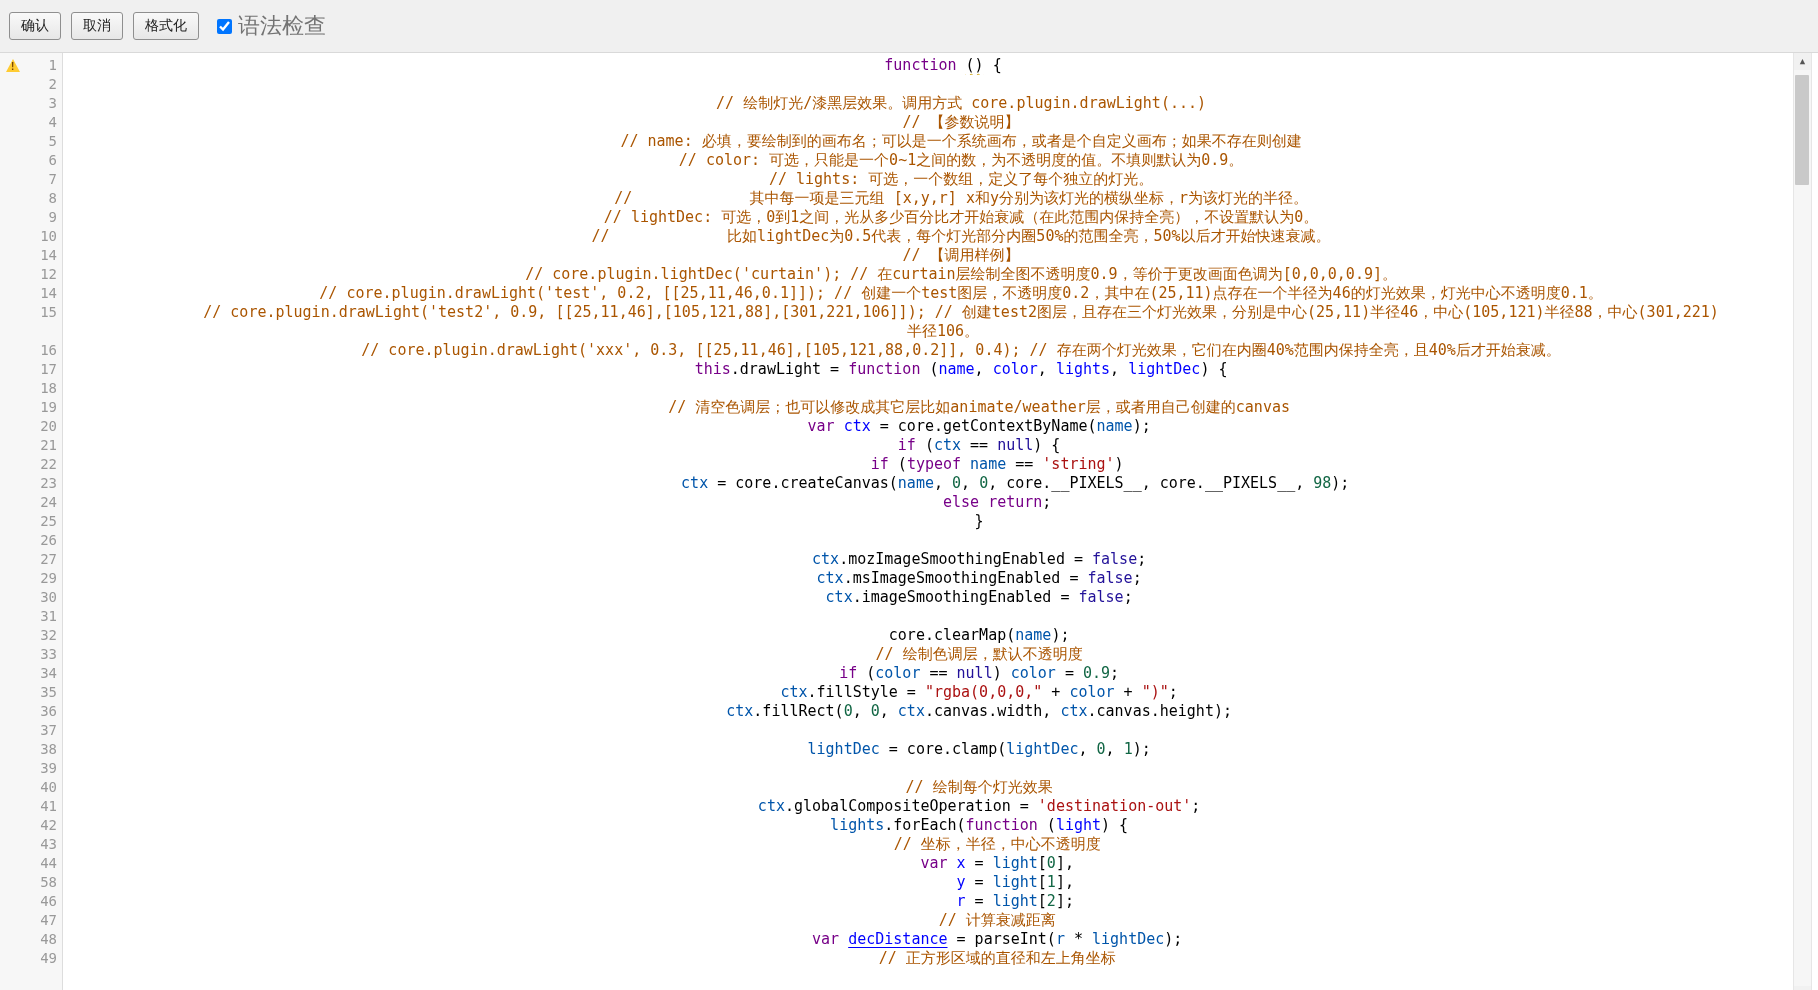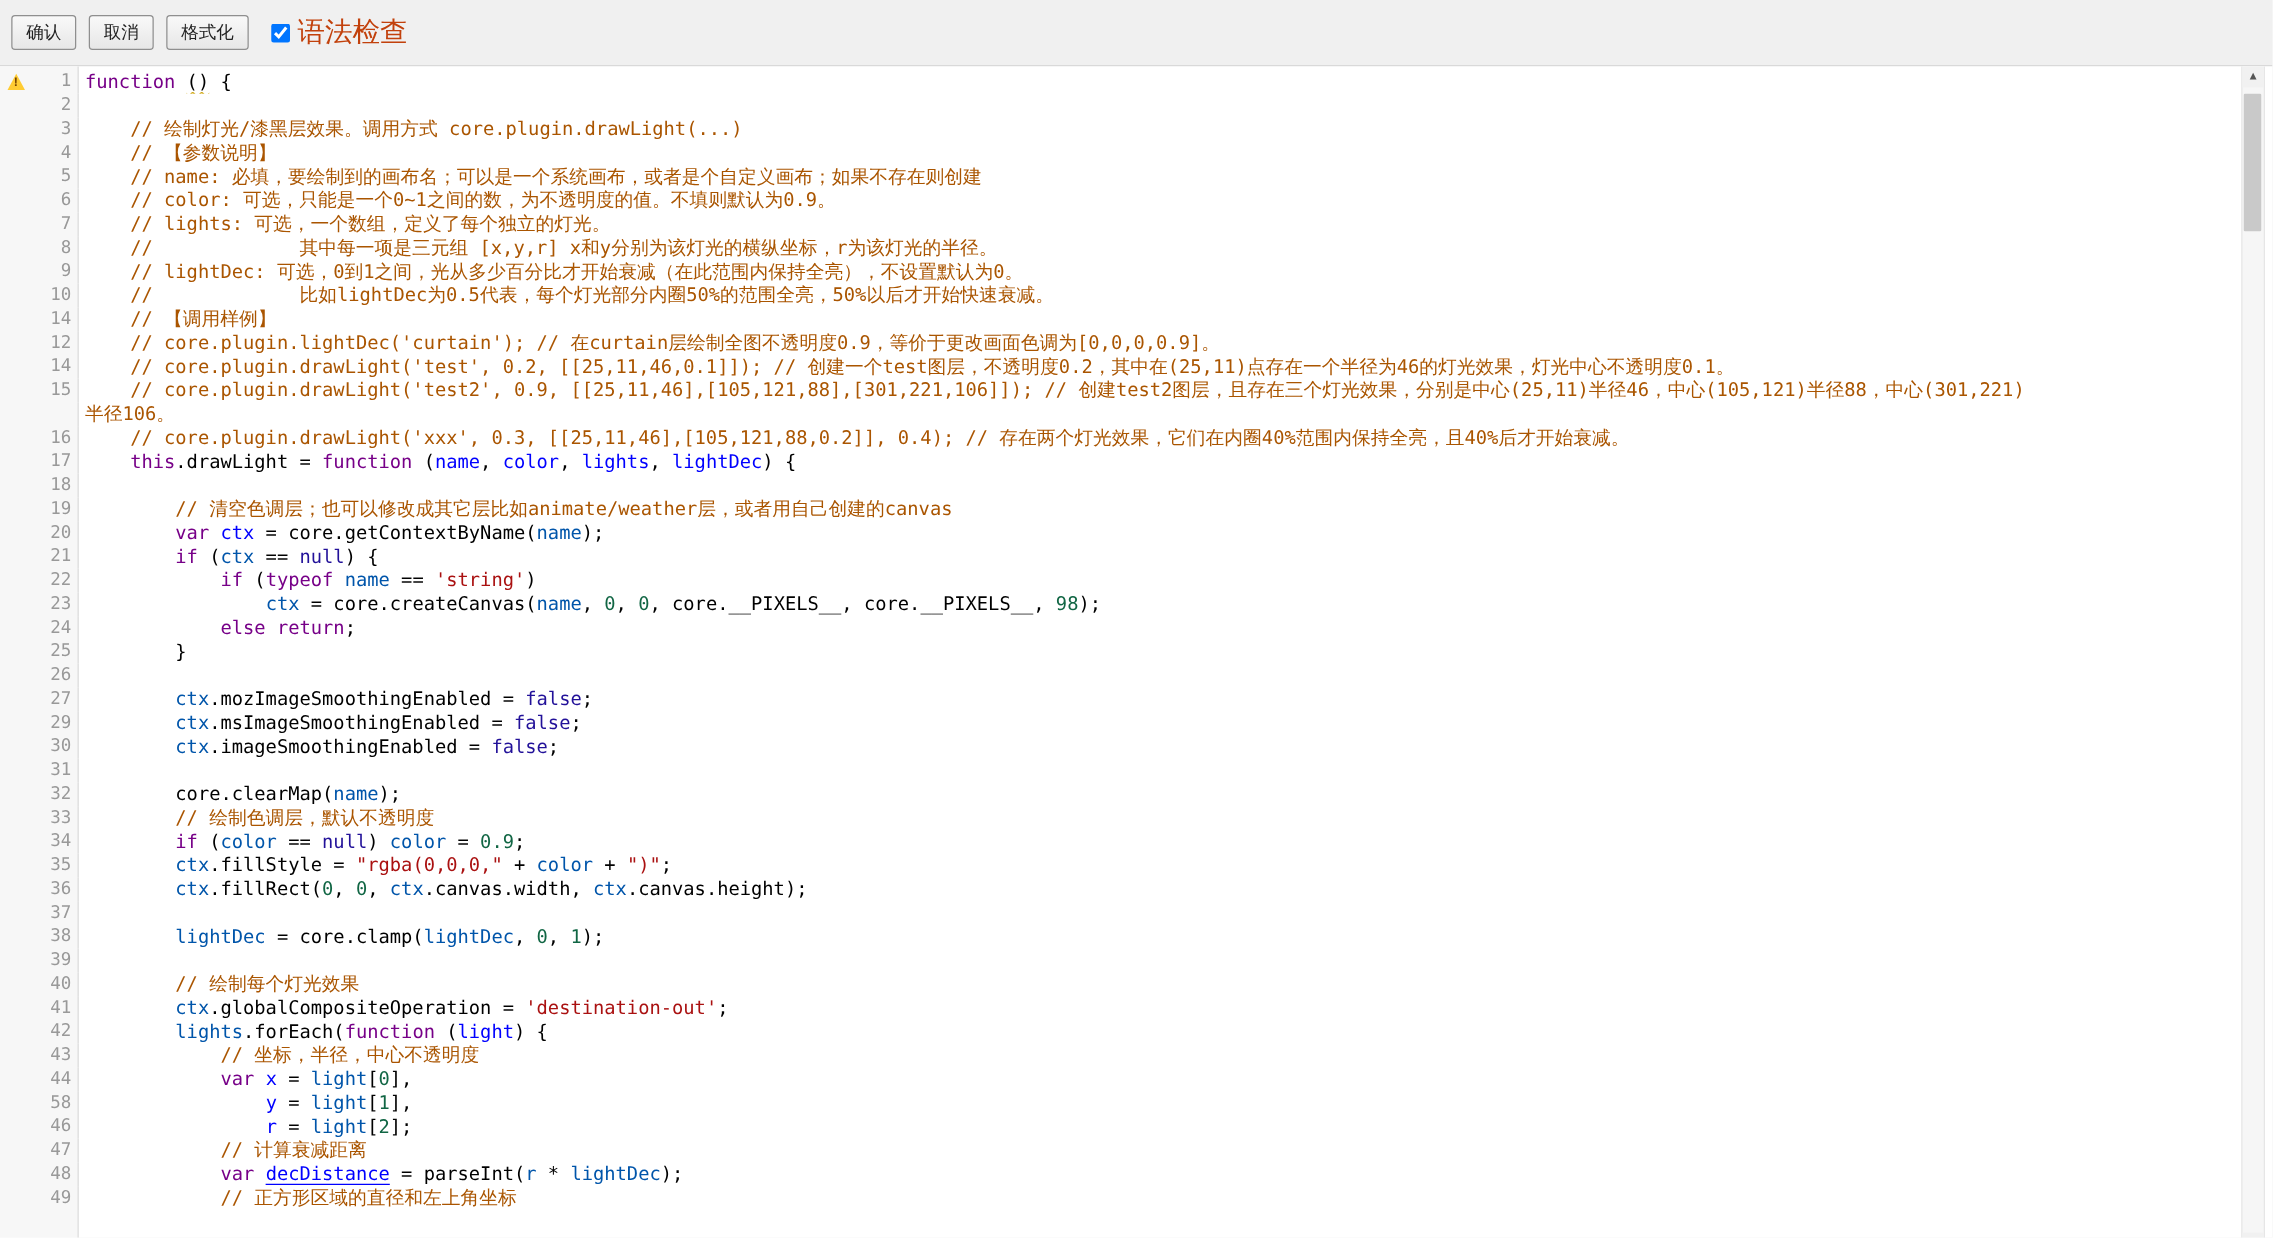--- a/index.html
+++ b/index.html
@@ -15,42 +15,42 @@
   }
   .tb-btn{
     font-family:"Liberation Sans",sans-serif;
     font-size:14px;color:#222;
     background:linear-gradient(#f9f9f9,#e7e7e7);
     border:1px solid #8f8f8f;border-radius:3px;
     padding:4px 11px;cursor:pointer;
   }
   .syntax-wrap{display:flex;align-items:center;gap:6px;margin-left:8px;}
   .syntax-wrap input{width:15px;height:15px;margin:0;}
-  .syntax-label{font-size:22px;color:#c2410c;}
+  .syntax-label{font-size:22px;color:#737373;}
   
   .editor{
     position:relative;height:950px;background:#fff;
     border-top:1px solid #d9d9d9;
     overflow:hidden;
     font-family:"DejaVu Sans Mono",monospace;
     font-size:15px;line-height:19px;
   }
   .code-scroll{padding-top:3px;}
   .gutter-bg{
     position:absolute;left:0;top:0;bottom:0;width:62px;
     background:#f7f7f7;border-right:1px solid #ddd;
   }
   .row{display:flex;height:19px;white-space:pre;position:relative;}
   .gut{width:62px;flex:none;display:flex;background:#f7f7f7;border-right:1px solid #ddd;}
   .lint{width:26px;flex:none;position:relative;}
   .ln{
     flex:1;text-align:right;padding-right:5px;
     color:#999;font-size:14px;
   }
-  .code{padding-left:5px;flex:1;overflow:hidden;color:#000;}
+  .code{padding-left:5px;flex:1;overflow:hidden;color:#000;text-align:center;}
   
   .tk-cm{color:#a50;}
   .tk-kw{color:#708;}
   .tk-def{color:#00f;}
   .tk-defu{color:#00f;text-decoration:underline;text-underline-offset:3px;}
   .tk-v2{color:#05a;}
   .tk-num{color:#164;}
   .tk-str{color:#a11;}
   .tk-atom{color:#219;}
   .tk-pl{color:#000;}

